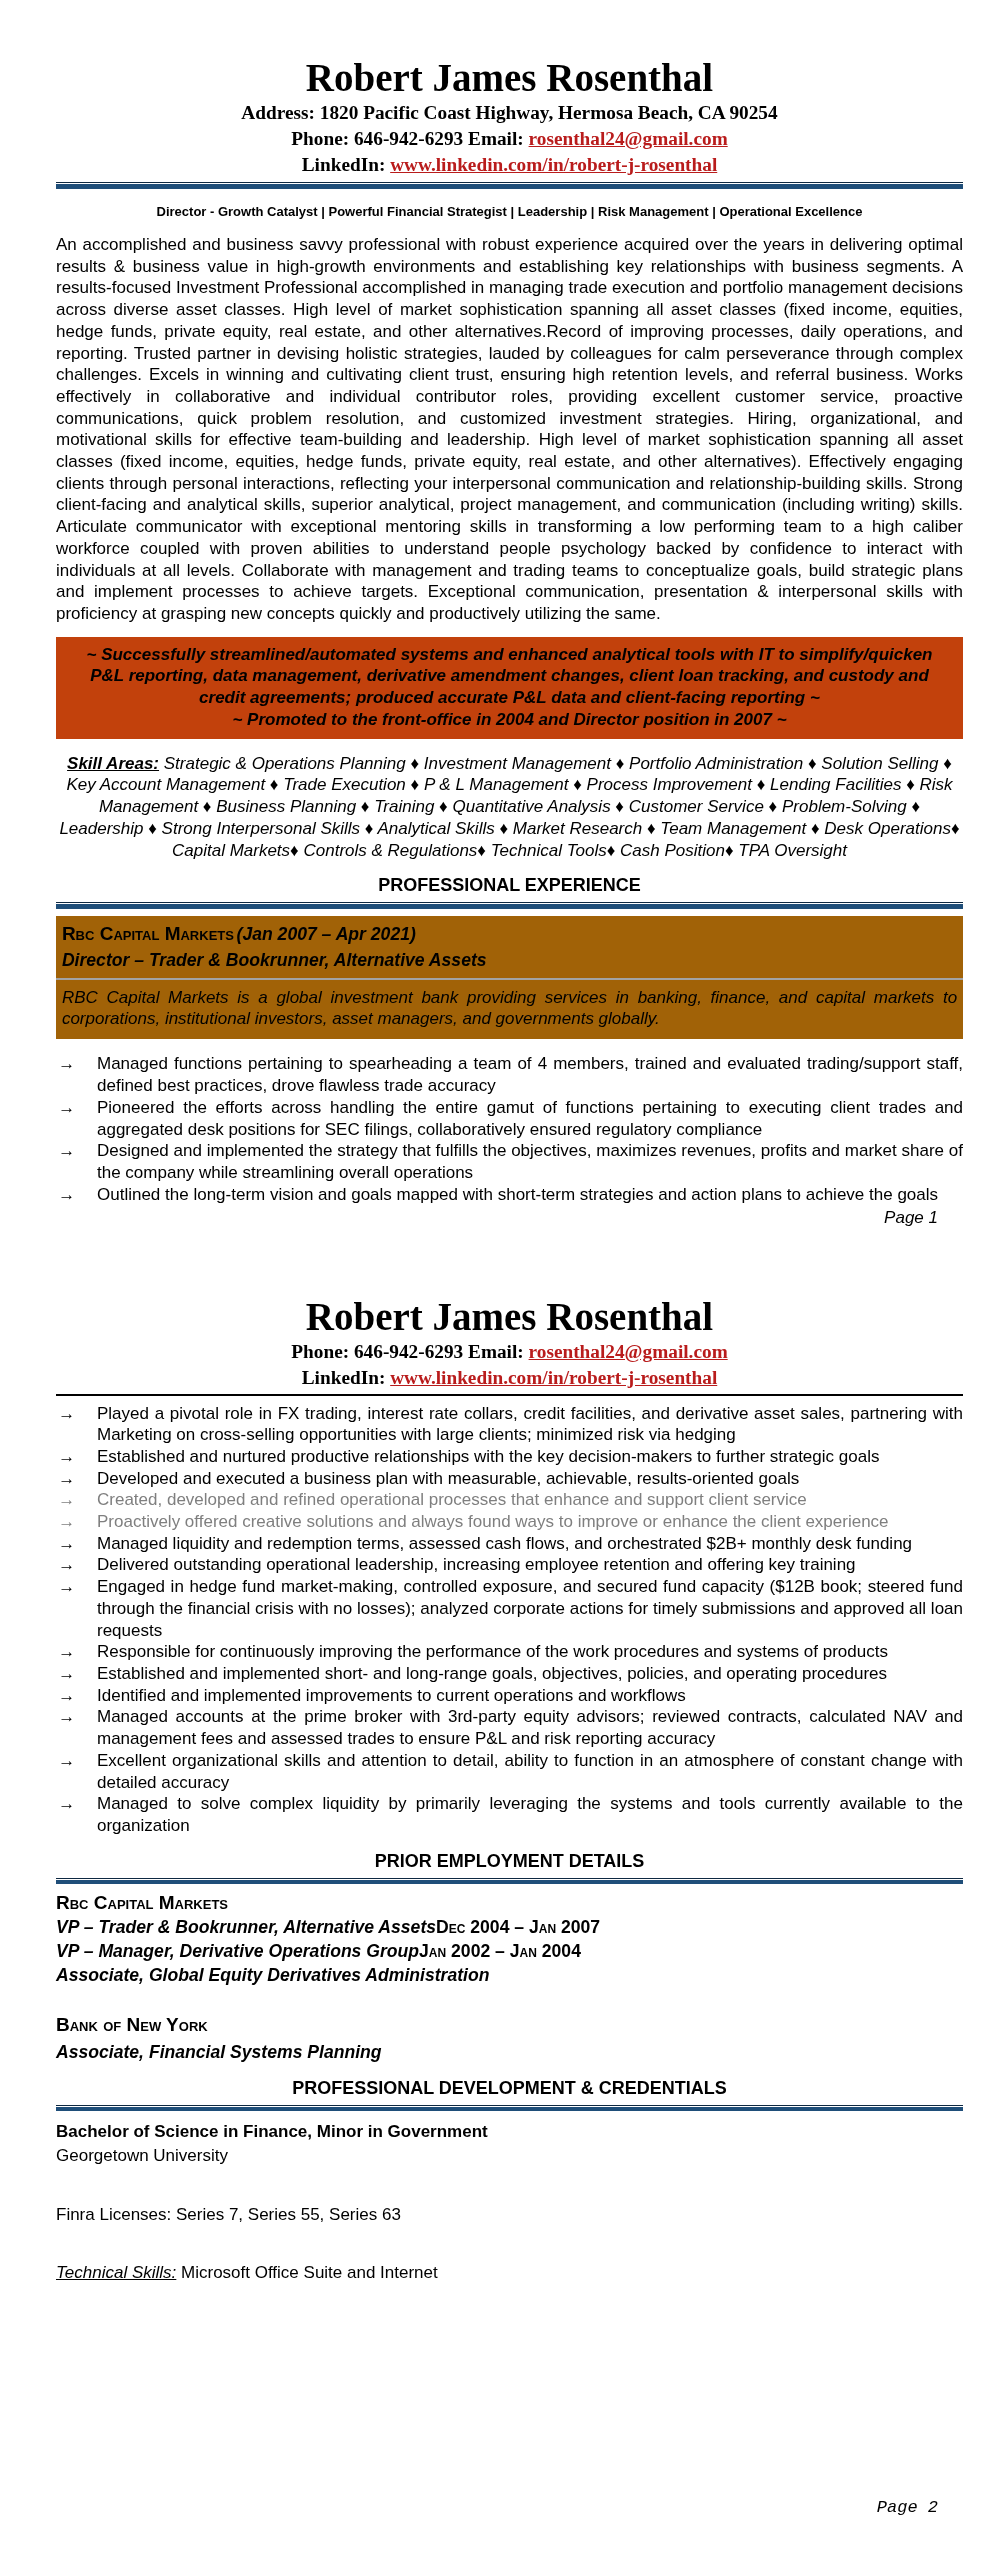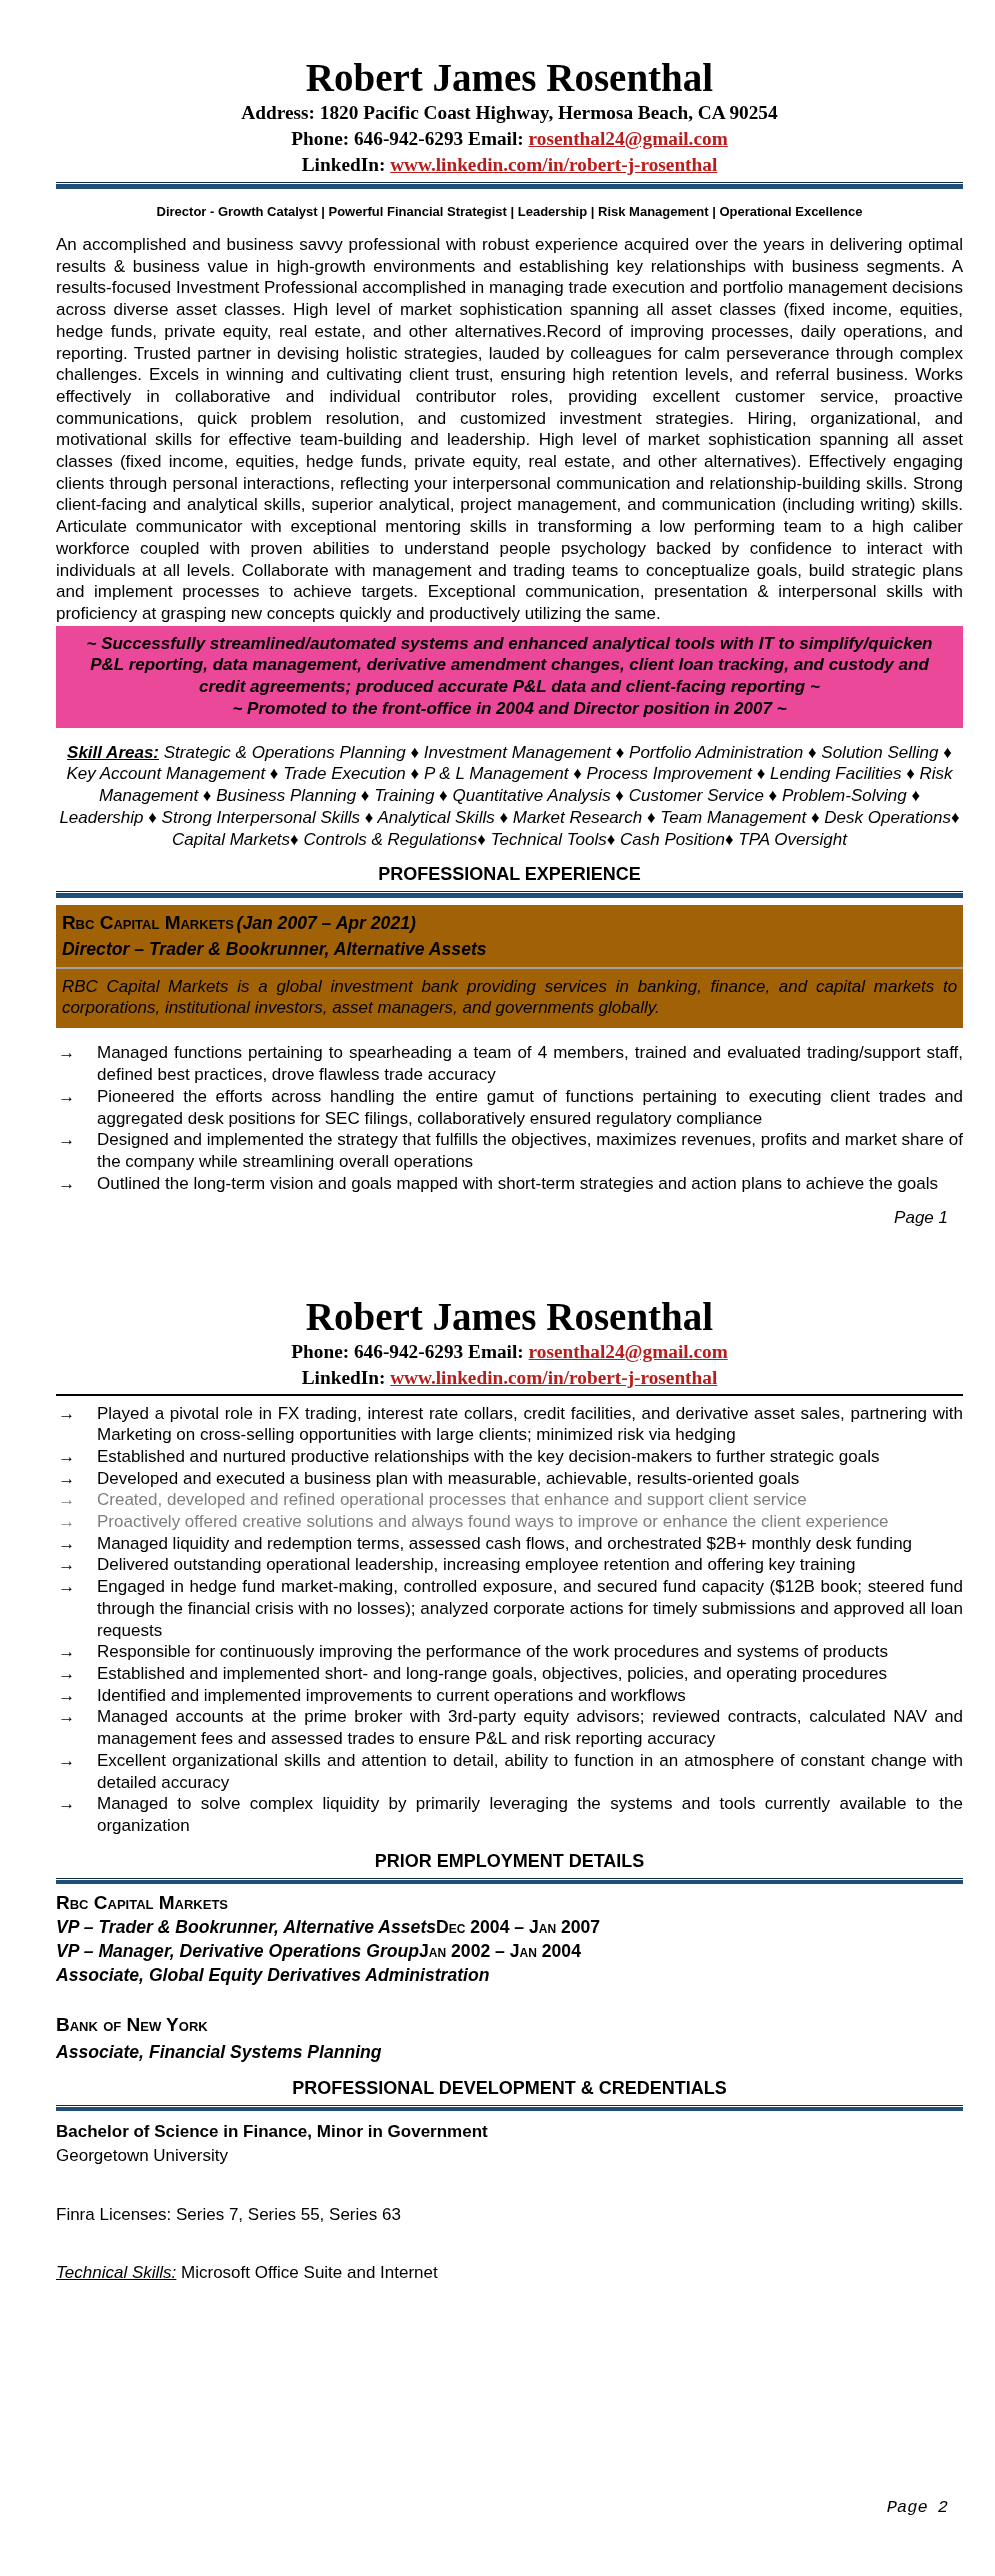--- a/index.html
+++ b/index.html
@@ -15,21 +15,21 @@
   .contact{font-family:"Liberation Serif",serif;font-weight:bold;font-size:19.3px;line-height:26px;text-align:center;}
   .link{color:#b91c1c;text-decoration:underline;cursor:pointer;}
 
   .rule-thickthin{margin-top:4.1px;border-top:1.8px solid #0E2841;}
   .rule-thickthin .thick{height:4.7px;background:#1F4E79;margin-top:1.2px;}
   .rule-black{margin-top:2.9px;border-top:2.3px solid #000;}
 
   .headline{margin-top:9.4px;font-size:13px;font-weight:bold;line-height:28px;text-align:center;}
   .summary{margin-top:8px;font-size:17px;line-height:21.7px;text-align:justify;}
 
-  .achievements{margin-top:1px;background:#ec4899;padding:7px 17.6px 8.2px;}
+  .achievements{margin-top:12px;background:#c2410c;padding:7px 17.6px 8.2px;}
   .achievements p{margin:0;font-size:17px;line-height:21.7px;font-weight:bold;font-style:italic;text-align:center;}
 
   .skills{margin-top:14px;font-size:17px;line-height:21.7px;font-style:italic;text-align:center;}
   .skills-label{font-weight:bold;text-decoration:underline;}
 
   .section-head{margin-top:14px;font-size:18px;font-weight:bold;text-align:center;}
   .section-rule{margin-top:5.9px;}
 
   .rbc-box{margin-top:7px;background:#a16207;}
   .rbc-head{padding:7px 5.9px 7px;}
@@ -39,21 +39,21 @@
   .rbc-sep{border-top:2.9px solid #A3A3A3;}
   .rbc-desc{padding:7px 5.9px 9.4px;font-style:italic;font-size:17px;line-height:21.7px;text-align:justify;}
 
   .bullets{margin-top:14px;}
   #page2 .bullets{margin-top:7px;}
   .bullet{display:flex;font-size:17px;line-height:21.7px;}
   .bullet .arrow{flex:0 0 41px;width:41px;padding-left:2.3px;box-sizing:border-box;}
   .bullet .btext{flex:1;text-align:justify;}
   .bullet.grey{color:#7F7F7F;}
 
-  .page-label{position:absolute;right:47px;font-style:italic;font-size:17px;}
+  .page-label{position:absolute;right:57px;font-style:italic;font-size:17px;}
   #page1 .page-label{bottom:34px;}
   #page2 .page-label{bottom:59px;font-family:Liberation Mono, monospace;}
 
   .prior-company{font-variant:small-caps;font-weight:bold;font-size:19px;margin-top:7px;line-height:23.4px;}
   .role-row{display:flex;justify-content:flex-start;font-size:17.6px;line-height:24px;}
   .role-title{font-weight:bold;font-style:italic;}
   .role-dates{font-weight:bold;font-variant:small-caps;white-space:nowrap;}
   .company-gap{margin-top:26px;}
   .prior-company2{font-variant:small-caps;font-weight:bold;font-size:19px;line-height:23.4px;}
   .role-single{font-weight:bold;font-style:italic;font-size:17.6px;line-height:24px;margin-top:3.5px;}

